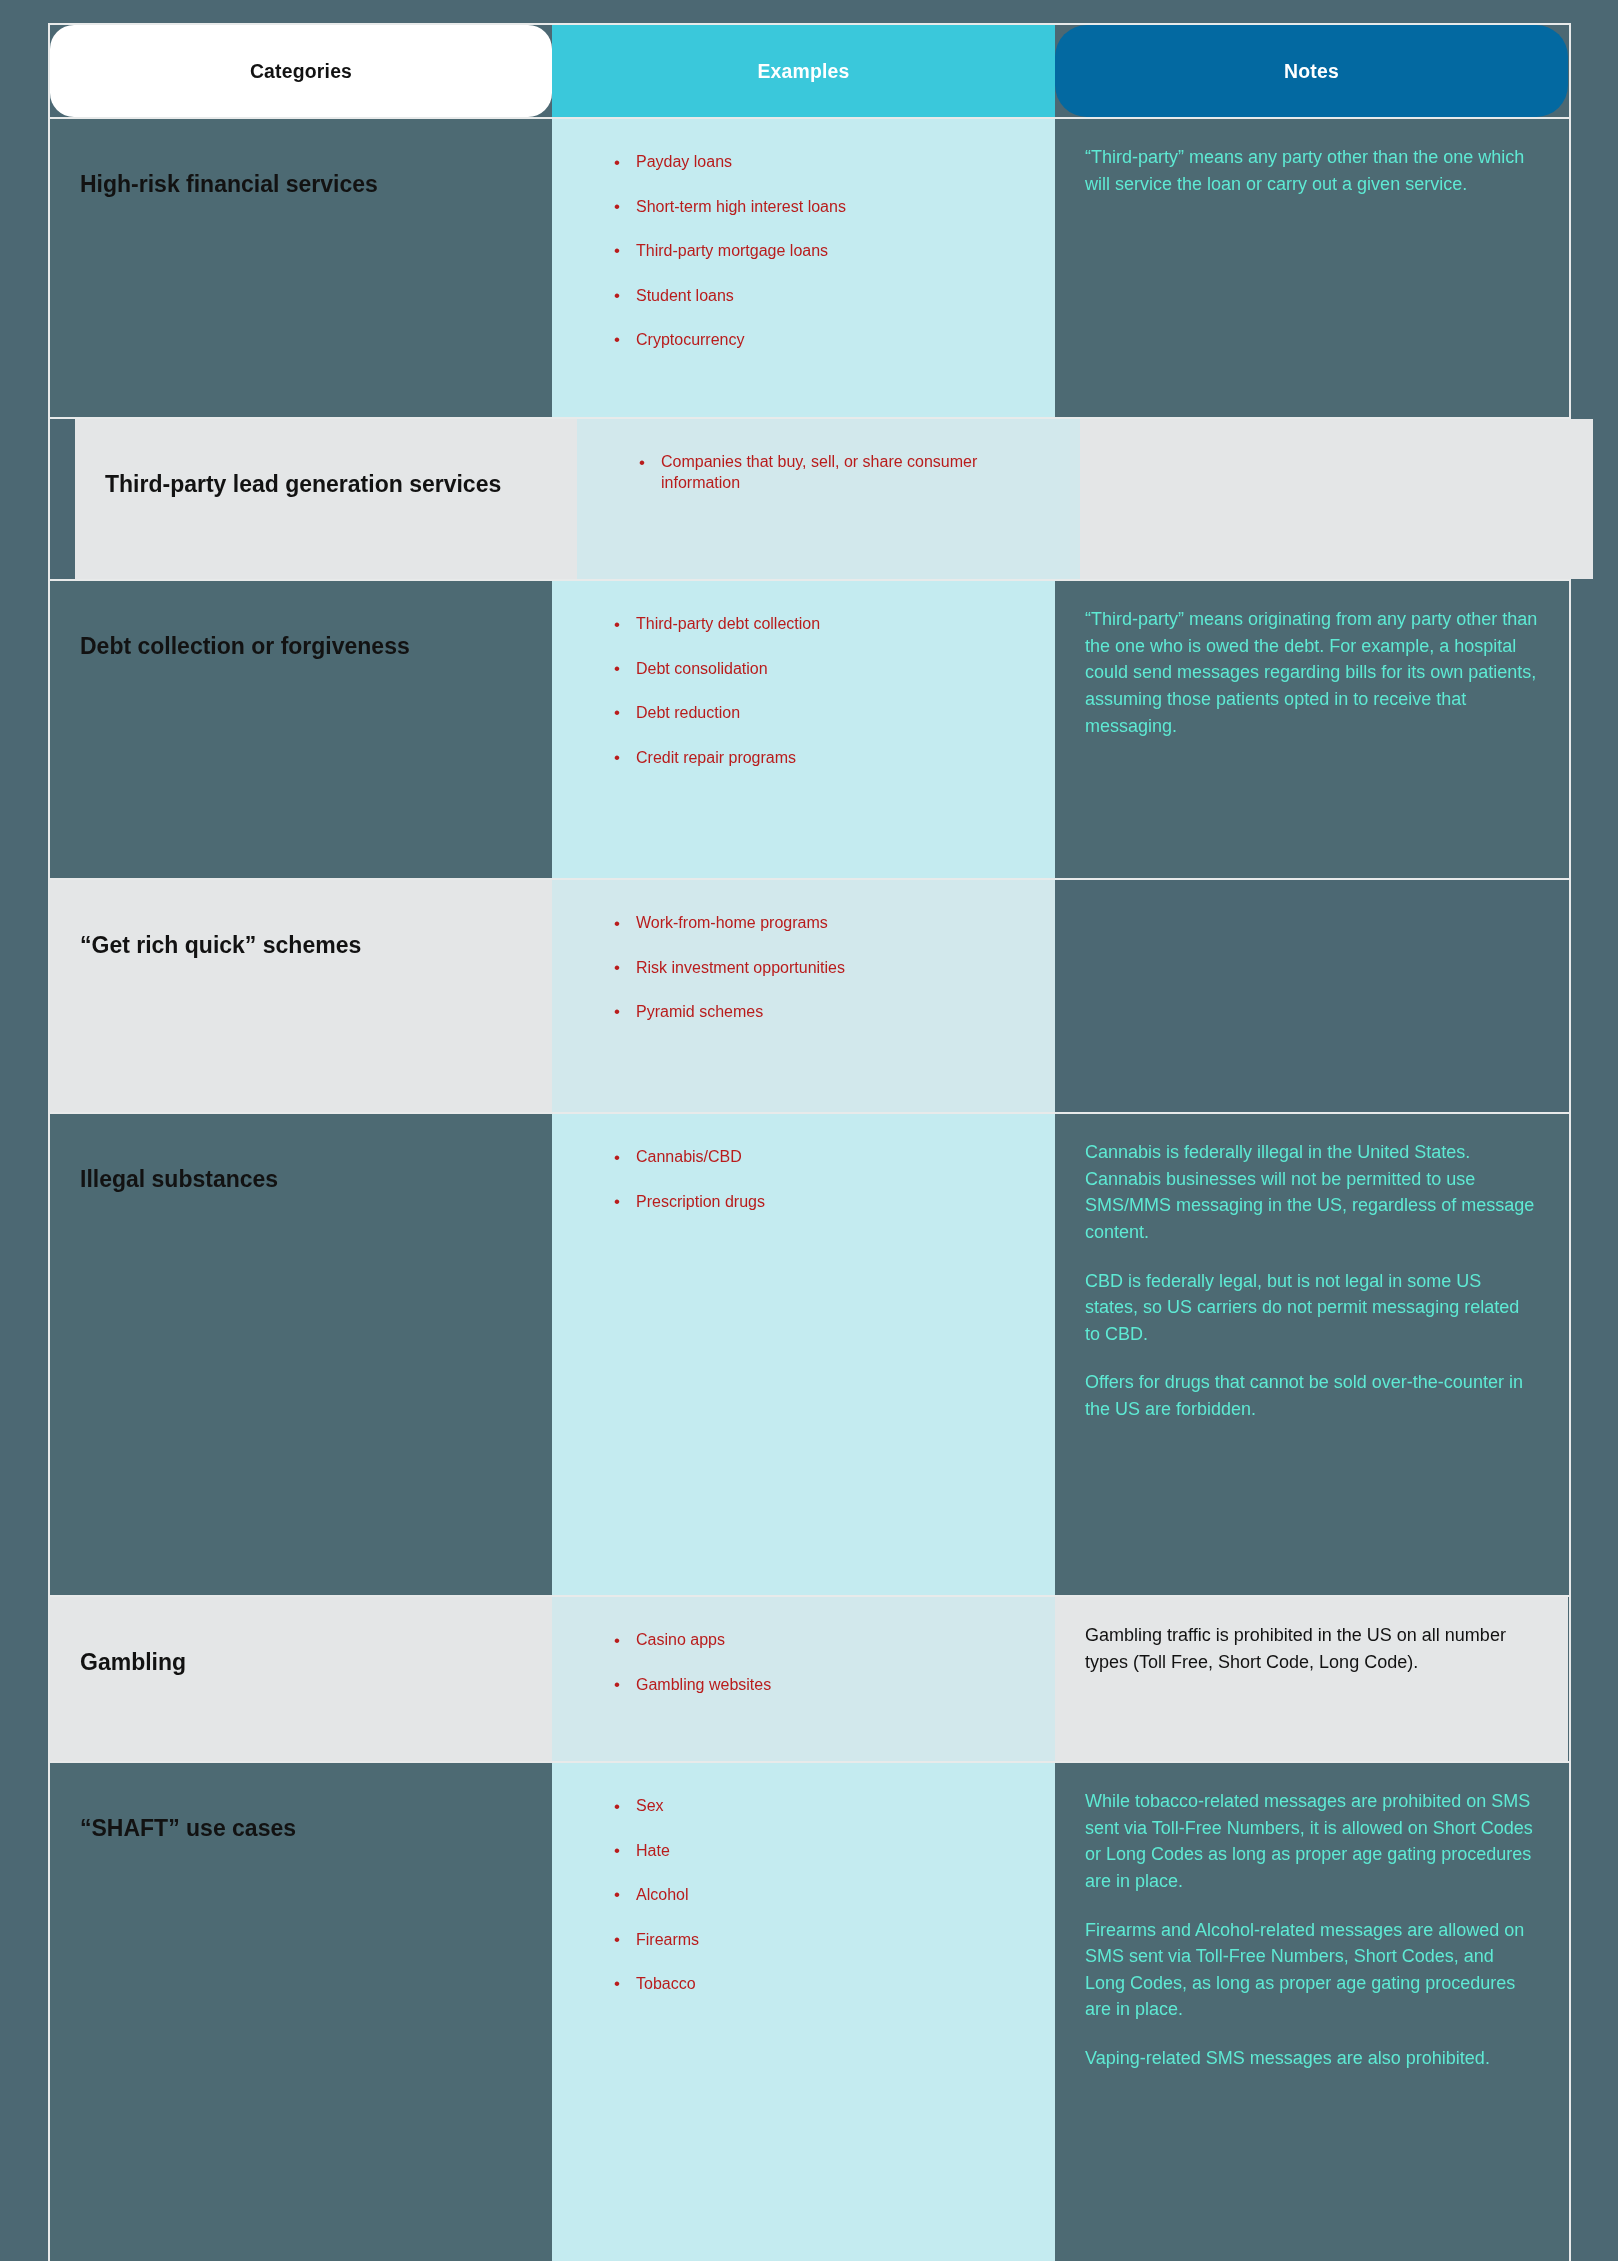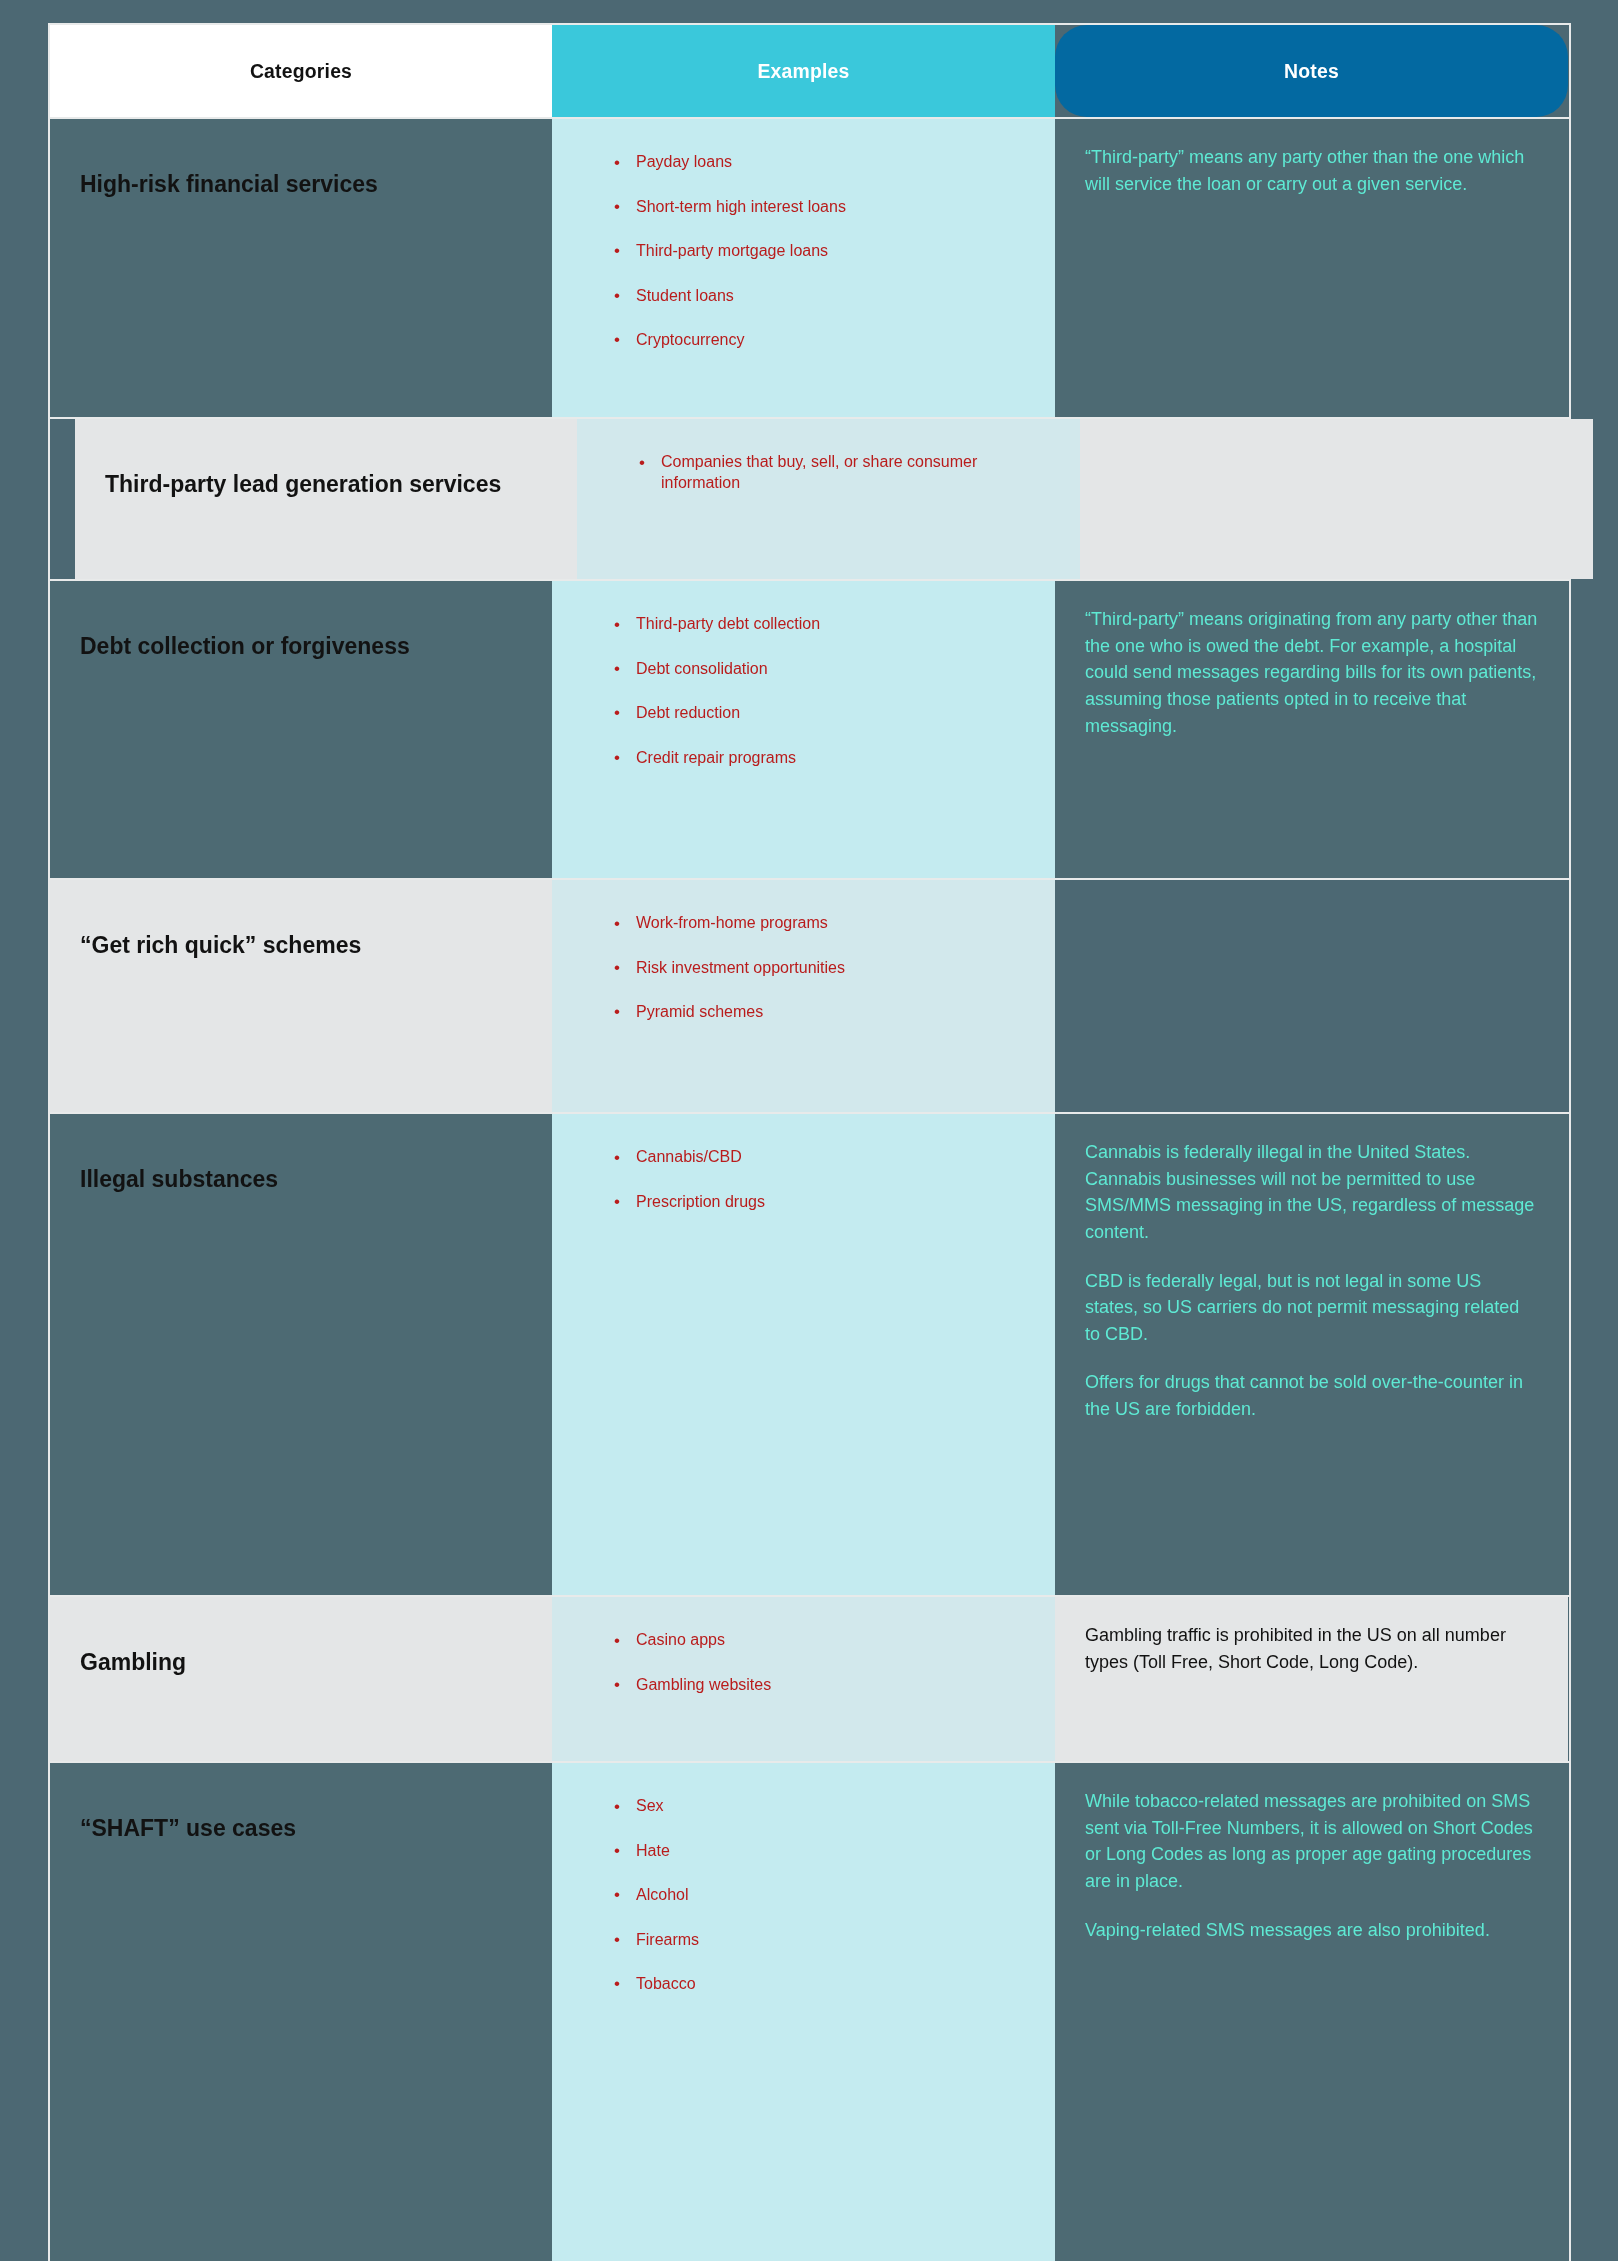--- a/index.html
+++ b/index.html
@@ -37,20 +37,21 @@
     border-top: 2.5px solid #e8eaea;
   }
   .header-row .cell {
     display: flex;
     align-items: center;
     justify-content: center;
   }
   .h-categories {
     background: #ffffff;
     color: #121212;
+    border-radius: 24px;
   }
   .h-examples {
     background: #3ac8db;
     color: #ffffff;
   }
   .h-notes {
     background: #0369a1;
     color: #ffffff;
     border-radius: 32px;
   }
@@ -254,19 +255,20 @@
           <ul class="ex-list">
             <li>Sex</li>
             <li>Hate</li>
             <li>Alcohol</li>
             <li>Firearms</li>
             <li>Tobacco</li>
           </ul>
         </div>
         <div class="cell col-notes c-notes notes-body">
           <p class="note-p">While tobacco-related messages are prohibited on SMS sent via Toll-Free Numbers, it is allowed on Short Codes or Long Codes as long as proper age gating procedures are in place.</p>
+          <p class="note-p">Firearms and Alcohol-related messages are allowed on SMS sent via Toll-Free Numbers, Short Codes, and Long Codes, as long as proper age gating procedures are in place.</p>
           <p class="note-p">Vaping-related SMS messages are also prohibited.</p>
         </div>
       </div>
     </div>
 
 </div>
 
 
 </body></html>

